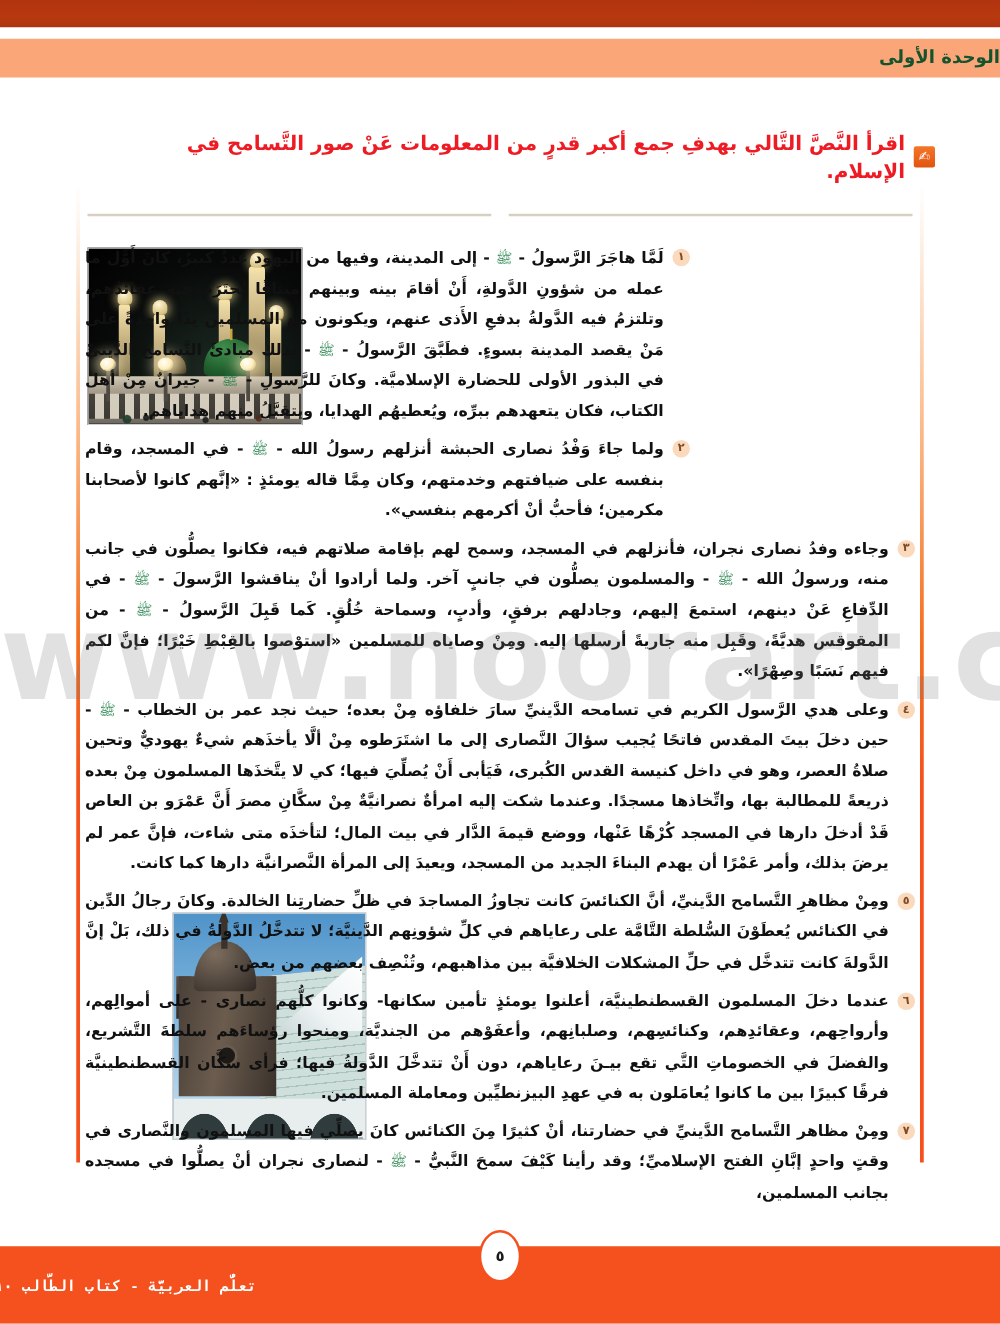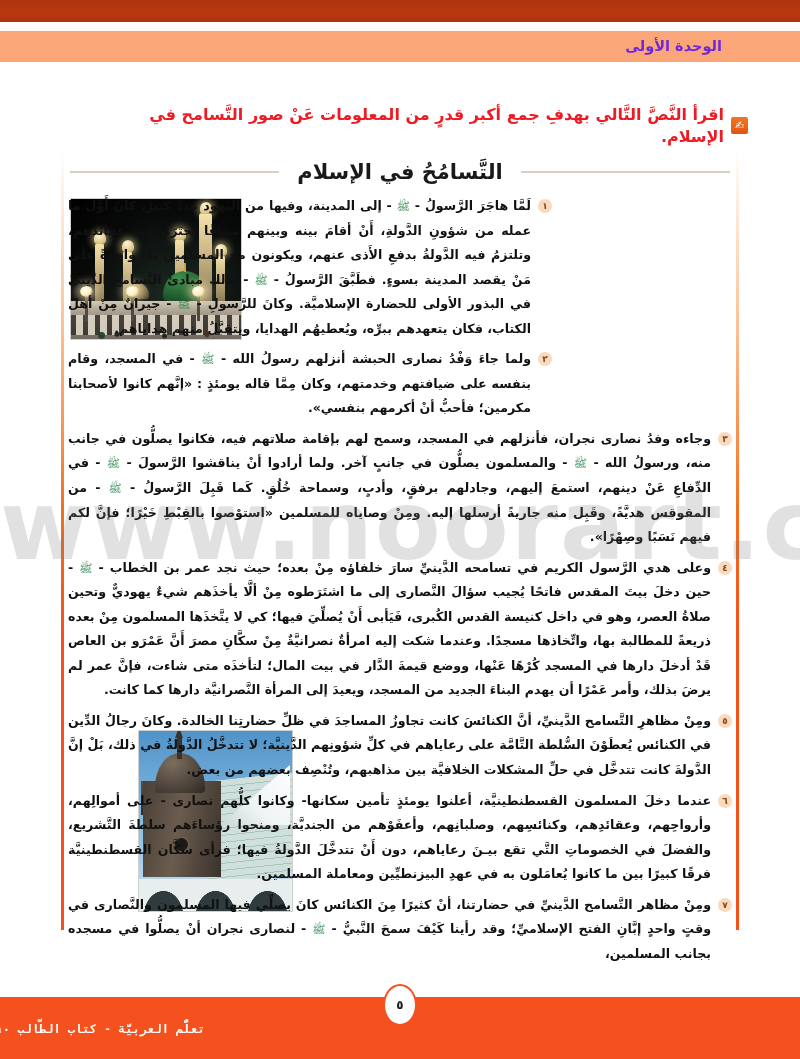--- a/index.html
+++ b/index.html
@@ -33,22 +33,21 @@
     top: 31px; left: 0;
     width: 800px; height: 31px;
     background: #fba678;
     display: flex;
     align-items: center;
     justify-content: flex-start;
   }
   .unit-band-label {
     font-size: 14.5px;
     font-weight: bold;
-    color: #6d28d9;
-    padding-right: 78px;
+    color: #14532d;
     letter-spacing: 0px;
     line-height: 1;
   }
 
   
   .instruction-row {
     position: absolute;
     top: 104px;
     right: 52px;
     left: 120px;
@@ -376,21 +375,20 @@
 <div class="instruction-row">
   <span class="instruction-icon"></span>
   <span class="instruction-text">اقرأ النَّصَّ التَّالي بهدفِ جمع أكبر قدرٍ من المعلومات عَنْ صور التَّسامح في الإسلام.</span>
 </div>
 
 <div class="frame-rule-right"></div>
 <div class="frame-rule-left"></div>
 
 <div class="title-row">
   <span class="title-rule"></span>
-  <span class="title-text">التَّسامُحُ في الإسلام</span>
   <span class="title-rule"></span>
 </div>
 
 <div class="article">
 
   <div class="photo photo-mosque">
     <div class="mosque-sky"></div>
     <div class="mq-min mq-m1"></div>
     <div class="mq-min mq-m2"></div>
     <div class="mq-dome-small"></div>

